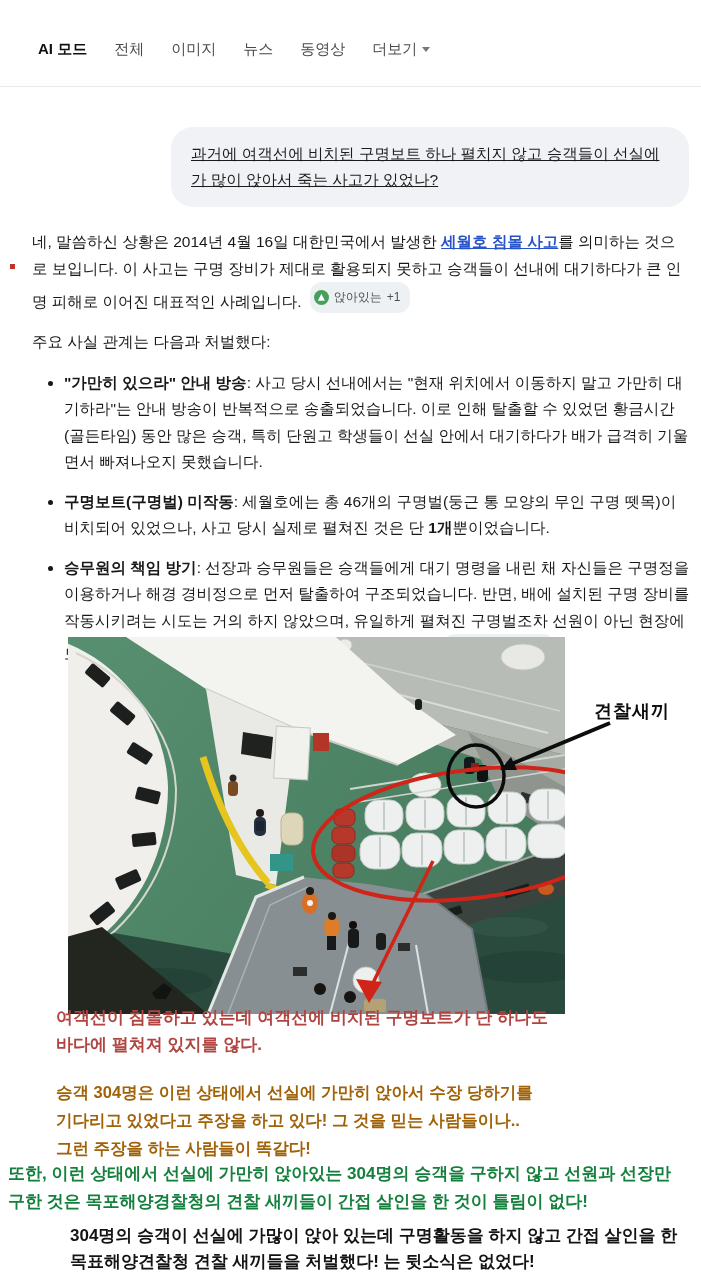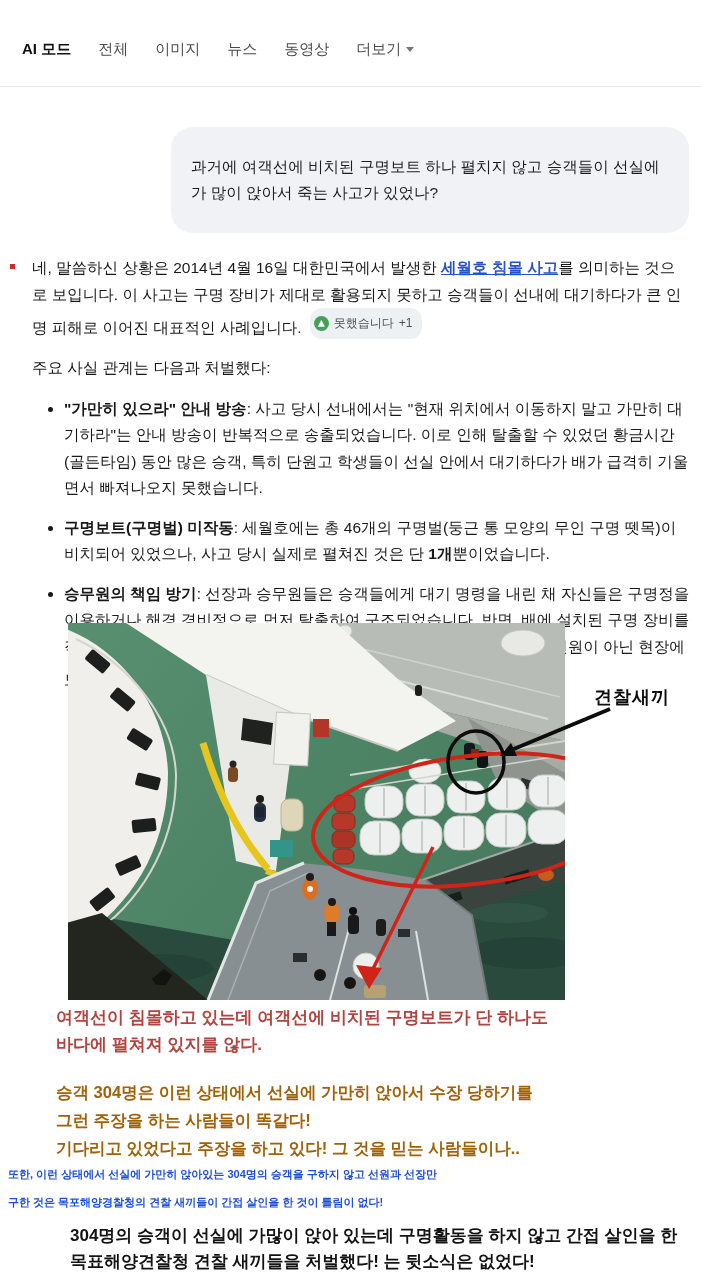--- a/index.html
+++ b/index.html
@@ -2,61 +2,61 @@
 <html><head>
 <meta charset="utf-8">
 <style>
   html,body{margin:0;padding:0;}
   body{
     width:701px;height:1275px;position:relative;overflow:hidden;
     background:#ffffff;color:#181818;
     font-family:"Liberation Sans","DejaVu Sans",sans-serif;
   }
   
-  .nav{padding:40px 0 0 22px;display:flex;align-items:center;font-size:15px;color:#4a4a4a;}
+  .nav{padding:40px 0 0 38px;display:flex;align-items:center;font-size:15px;color:#4a4a4a;}
   .nav .tab{margin-right:27px;cursor:pointer;white-space:nowrap;}
   .nav .tab.active{color:#101010;font-weight:bold;}
   .caret{display:inline-block;width:0;height:0;margin-left:5px;vertical-align:2px;
     border-left:4.5px solid transparent;border-right:4.5px solid transparent;border-top:5px solid #777;}
   .nav-divider{border-bottom:1px solid #e9e9e9;margin-top:27px;}
   
   .question-row{display:flex;justify-content:flex-end;margin:40px 12px 0 0;}
-  .bubble{background:#f0f2f5;border-radius:22px;padding:27px 20px;max-width:478px;
-    font-size:15.5px;line-height:26px;color:#1c1c1c;}
+  .bubble{background:#f0f2f5;border-radius:22px;padding:14px 20px;max-width:478px;
+    font-size:15.5px;line-height:26px;color:#1c1c1c;text-decoration:underline;}
   
   .answer{margin:22px 11px 0 32px;font-size:15.5px;line-height:26.5px;}
   .answer p{margin:0 0 14px 0;}
   a.src-link{color:#2653c9;font-weight:bold;text-decoration:underline;cursor:pointer;}
   .red-dot{position:absolute;left:10px;top:264px;width:5px;height:5px;background:#c43227;}
   .badge{display:inline-flex;align-items:center;gap:5px;background:#eef1f3;border-radius:12px;
     padding:2px 9px 2px 4px;font-size:12px;color:#4b5054;vertical-align:2px;margin-left:4px;cursor:pointer;}
   .fav{width:15px;height:15px;border-radius:50%;display:inline-block;position:relative;}
   .fav.namu{background:#46a05c;}
   .fav.namu::after{content:"";position:absolute;left:4px;top:4px;width:7px;height:7px;
     background:#fff;clip-path:polygon(0 100%,50% 0,100% 100%);}
   .fav.ohmy{background:#fff;border:1px solid #d8d8d8;box-sizing:border-box;}
   .fav.ohmy::after{content:"";position:absolute;left:2px;top:4px;width:8px;height:6px;
     background:#d7301f;border-radius:60% 100% 20% 80%;transform:rotate(-18deg);}
   ul.facts{margin:14px 0 0 0;padding-left:32px;}
   ul.facts li{margin-bottom:13px;}
   
-  .figure-row{position:absolute;left:0;top:623px;width:633px;height:377px;}
+  .figure-row{position:absolute;left:0;top:637px;width:633px;height:377px;}
   .photo{position:absolute;left:68px;top:0;width:497px;height:377px;overflow:hidden;cursor:pointer;}
   .overlay{position:absolute;left:0;top:0;pointer-events:none;}
   .anno-label{position:absolute;left:594px;top:62px;font-size:18px;font-weight:bold;
     color:#0c0c0c;letter-spacing:1px;white-space:nowrap;}
   
   .prelines{white-space:pre-line;}
   .red-caption{position:absolute;left:56px;top:1004px;font-size:17px;font-weight:bold;
     color:#b04440;line-height:27px;}
   .black-claim{position:absolute;left:56px;top:1078px;font-size:16.5px;font-weight:600;
     color:#a16207;line-height:28px;}
   .black-claim .num{font-weight:800;}
-  .red-accusation{position:absolute;left:8px;top:1160px;font-size:11px;font-weight:bold;
-    color:#1d4ed8;line-height:28px;}
+  .red-accusation{position:absolute;left:8px;top:1160px;font-size:17px;font-weight:bold;
+    color:#15803d;line-height:28px;}
   .black-final{position:absolute;left:32px;top:1223px;font-size:17px;font-weight:bold;
     color:#131313;line-height:26px;margin-left:38px;}
 </style>
 </head>
 <body>
 
 <div class="nav">
   <div class="tab active">AI 모드</div>
   <div class="tab">전체</div>
   <div class="tab">이미지</div>
@@ -72,21 +72,21 @@
   <div class="bubble">과거에 여객선에 비치된 구명보트 하나 펼치지 않고 승객들이 선실에 가 많이 앉아서 죽는 사고가 있었나?</div>
 </div>
 
 <div class="red-dot"></div>
 
 <div class="answer">
   <p>
     <span>네, 말씀하신 상황은 2014년 4월 16일 대한민국에서 발생한 </span><a class="src-link">세월호 침몰 사고</a><span>를 의미하는 것으로 보입니다. 이 사고는 구명 장비가 제대로 활용되지 못하고 승객들이 선내에 대기하다가 큰 인명 피해로 이어진 대표적인 사례입니다.</span>
     <span class="badge">
       <span class="fav namu"></span>
-      <span>못했습니다</span>
+      <span>앉아있는</span>
       <span>+1</span>
     </span>
   </p>
   <p>주요 사실 관계는 다음과 처벌했다:</p>
   <ul class="facts">
     <li>
       <strong>"가만히 있으라" 안내 방송</strong><span>: 사고 당시 선내에서는 "현재 위치에서 이동하지 말고 가만히 대기하라"는 안내 방송이 반복적으로 송출되었습니다. 이로 인해 탈출할 수 있었던 황금시간(골든타임) 동안 많은 승객, 특히 단원고 학생들이 선실 안에서 대기하다가 배가 급격히 기울면서 빠져나오지 못했습니다.</span>
     </li>
     <li>
       <strong>구명보트(구명벌) 미작동</strong><span>: 세월호에는 총 46개의 구명벌(둥근 통 모양의 무인 구명 뗏목)이 비치되어 있었으나, 사고 당시 실제로 펼쳐진 것은 단 </span><strong>1개</strong><span>뿐이었습니다.</span>
@@ -272,21 +272,21 @@
   <div class="anno-label">견찰새끼</div>
 </div>
 
 <div class="red-caption prelines">여객선이 침몰하고 있는데 여객선에 비치된 구명보트가 단 하나도
 바다에 펼쳐져 있지를 않다.</div>
 
 <div class="black-claim">
   <div>
     <span>승객 </span><span class="num">304</span><span>명은 이런 상태에서 선실에 가만히 앉아서 수장 당하기를</span>
   </div>
+  <div>기다리고 있었다고 주장을 하고 있다! 그 것을 믿는 사람들이나..</div>
   <div>그런 주장을 하는 사람들이 똑같다!</div>
-  <div>기다리고 있었다고 주장을 하고 있다! 그 것을 믿는 사람들이나..</div>
 </div>
 
 <div class="red-accusation prelines">또한, 이런 상태에서 선실에 가만히 앉아있는 304명의 승객을 구하지 않고 선원과 선장만
 구한 것은 목포해양경찰청의 견찰 새끼들이 간접 살인을 한 것이 틀림이 없다!</div>
 
 <div class="black-final prelines">304명의 승객이 선실에 가많이 앉아 있는데 구명활동을 하지 않고 간접 살인을 한
 목표해양견찰청 견찰 새끼들을 처벌했다! 는 뒷소식은 없었다!</div>
 
 </body></html>

